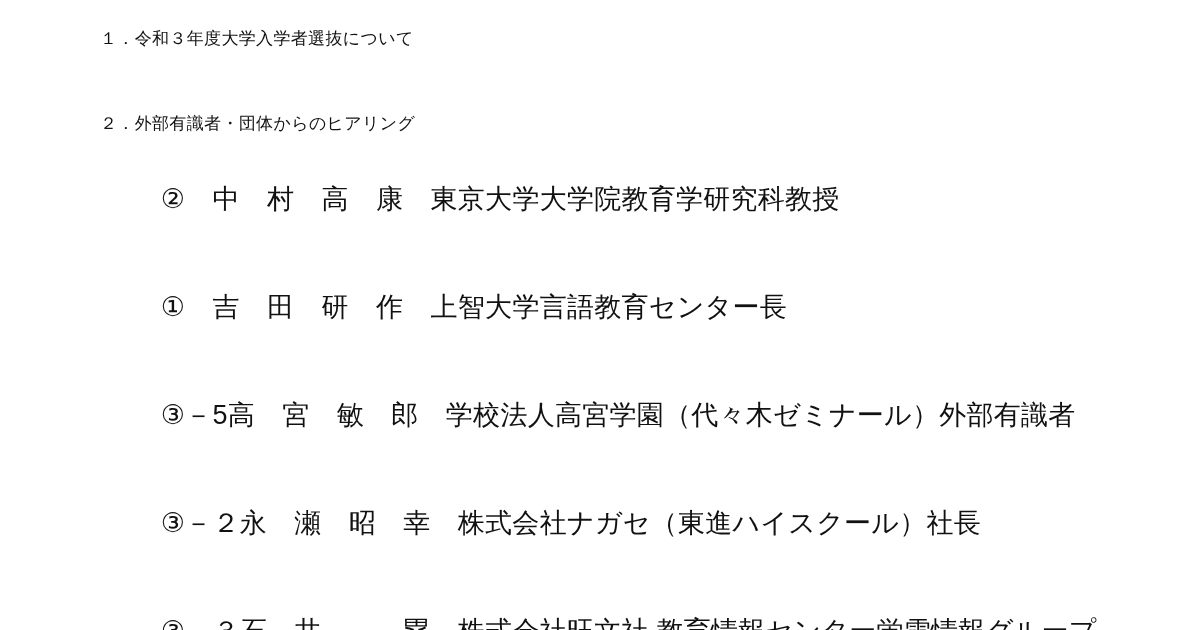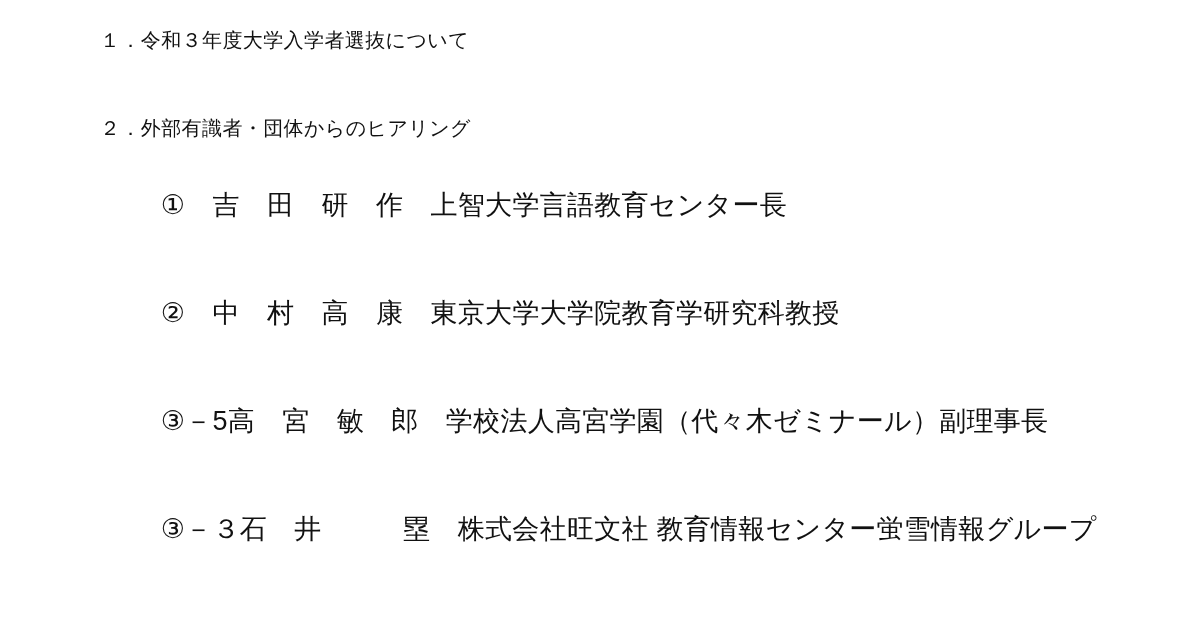--- a/index.html
+++ b/index.html
@@ -15,21 +15,21 @@
     overflow: hidden;
   }
   .page {
     position: relative;
     width: 1200px;
     height: 630px;
     box-sizing: border-box;
     padding: 18px 60px 0 100px;
   }
   .agenda-item {
-    font-size: 20px;
+    font-size: 17px;
     line-height: 1.0;
     letter-spacing: 0.02em;
     white-space: pre;
   }
   .spacer-lg { height: 56px; }
   .hearing-list {
     margin: 0;
     padding: 0;
     list-style: none;
   }
@@ -59,26 +59,29 @@
 <div class="page">
 
   <div class="agenda-item item-1">１．令和３年度大学入学者選抜について</div>
 
   <div class="spacer-lg"></div>
 
   <div class="agenda-item item-2">２．外部有識者・団体からのヒアリング</div>
 
   <ul class="hearing-list">
     <li class="hearing-row">
+      <span class="num">②</span><span class="nm">　中　村　高　康</span>　<span class="org">東京大学大学院教育学研究科教授</span>
+    </li>
+    <li class="hearing-row">
       <span class="num">①</span><span class="nm">　吉　田　研　作</span>　<span class="org">上智大学言語教育センター長</span>
     </li>
     <li class="hearing-row">
-      <span class="num">②</span><span class="nm">　中　村　高　康</span>　<span class="org">東京大学大学院教育学研究科教授</span>
+      <span class="num">③－5</span><span class="nm">高　宮　敏　郎</span>　<span class="org">学校法人高宮学園（代々木ゼミナール）外部有識者</span>
     </li>
     <li class="hearing-row">
-      <span class="num">③－5</span><span class="nm">高　宮　敏　郎</span>　<span class="org">学校法人高宮学園（代々木ゼミナール）副理事長</span>
+      <span class="num">③－２</span><span class="nm">永　瀬　昭　幸</span>　<span class="org">株式会社ナガセ（東進ハイスクール）社長</span>
     </li>
     <li class="hearing-row">
       <span class="num">③－３</span><span class="nm">石　井　　　塁</span>　<span class="org">株式会社旺文社 教育情報センター蛍雪情報グループ</span>
     </li>
   </ul>
 
 </div>
 
 </body></html>

